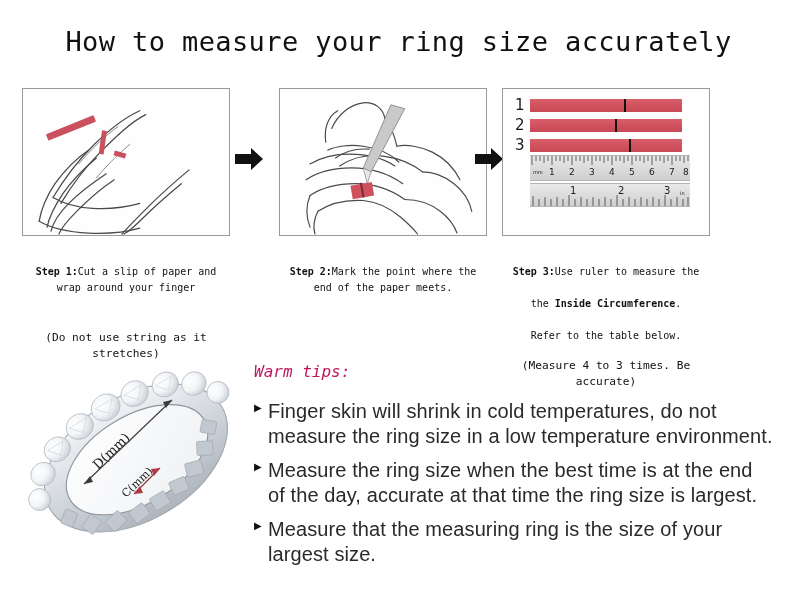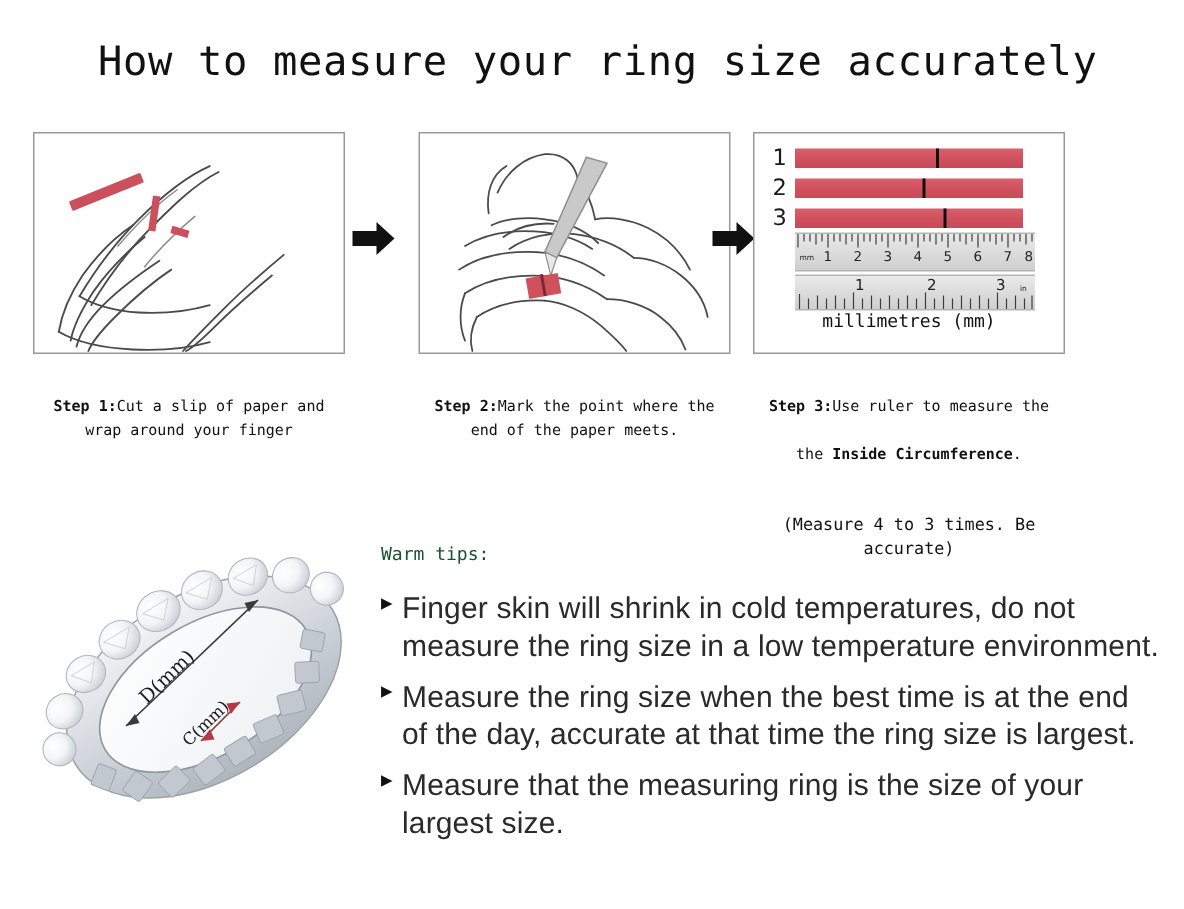--- a/index.html
+++ b/index.html
@@ -123,23 +123,24 @@
     left: 22px; top: 352px;
     width: 228px; height: 212px;
   }
   #warm-tips {
     position: absolute;
     left: 254px; top: 362px;
     width: 520px;
   }
   #warm-tips-heading {
     font-family: "DejaVu Sans Mono", monospace;
-    font-size: 12px;
-    color: #14532d;
+    font-size: 16px;
+    color: #be185d;
     margin-bottom: 18px;
+    font-style: italic;
   }
   .tip-item {
     display: flex;
     align-items: flex-start;
     margin-bottom: 9px;
   }
   .tip-bullet {
     flex: 0 0 auto;
     width: 14px;
     padding-top: 4px;
@@ -186,20 +187,21 @@
           <rect x="22" y="36" width="52" height="7" rx="1" fill="#c9505c" transform="rotate(-22 48 39)"></rect>
           <rect x="78" y="42" width="5" height="24" fill="#c9505c" transform="rotate(8 80 54)"></rect>
           <rect x="92" y="64" width="12" height="5" fill="#c9505c" transform="rotate(16 98 66)"></rect>
         </g>
       </svg>
     </div>
     <div class="step-caption" style="margin-top:12px;">
       <b>Step 1:</b><span>Cut a slip of paper and
 wrap around your finger</span>
     </div>
+    <div class="step-note" style="margin-top:34px;">(Do not use string as it stretches)</div>
   </div>
 
   <div class="arrow-sep" style="left:234px;">
     <svg viewBox="0 0 30 26" width="30" height="26">
       <path d="M1 8 H17 V2 L29 13 L17 24 V18 H1 Z" fill="#111111"></path>
     </svg>
   </div>
 
   <div class="step-col" style="left:262px; width:208px;padding-left:17px;">
     <div class="step-panel" style="width:208px; height:148px;">
@@ -362,26 +364,26 @@
               <line x1="135" y1="11" x2="135" y2="22"></line>
                 <line x1="141" y1="15" x2="141" y2="22"></line>
               <line x1="147" y1="13" x2="147" y2="22"></line>
                 <line x1="153" y1="15" x2="153" y2="22"></line>
               <line x1="158" y1="13" x2="158" y2="22"></line>
             </g>
           </svg>
         </div>
       </div>
 
-      <div class="unit-caption">millimetres (mm)</div>
     </div>
 
     <div class="step-caption" style="margin-top:12px;">
       <b>Step 3:</b><span>Use ruler to measure the</span><br>
       <span>the </span><b>Inside Circumference</b><span>.</span><br>
+      <span>Refer to the table below.</span>
     </div>
     <div class="step-note" style="margin-top:14px;">(Measure 4 to 3 times. Be accurate)</div>
   </div>
 
 </div>
 
 <div id="ring-figure">
   <svg width="228" height="212" viewBox="0 0 228 212">
     <defs>
       <radialGradient id="gemG" cx="38%" cy="32%" r="72%">

